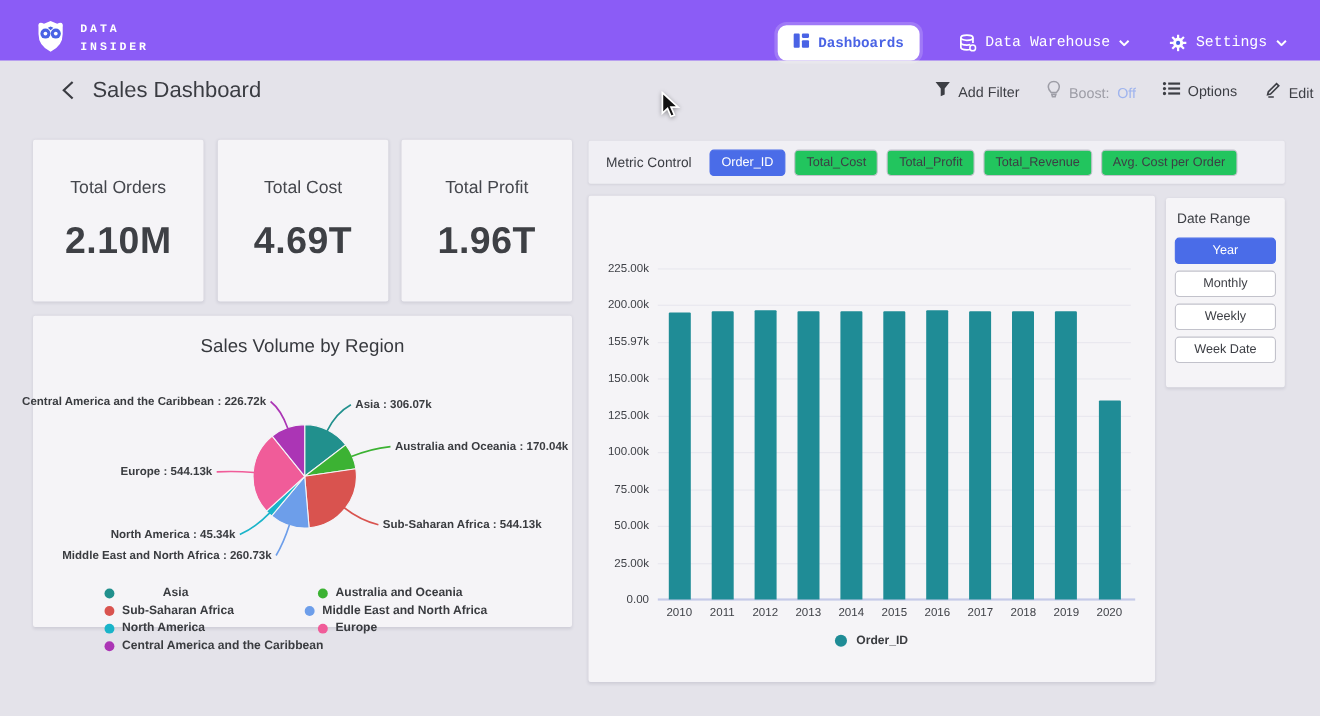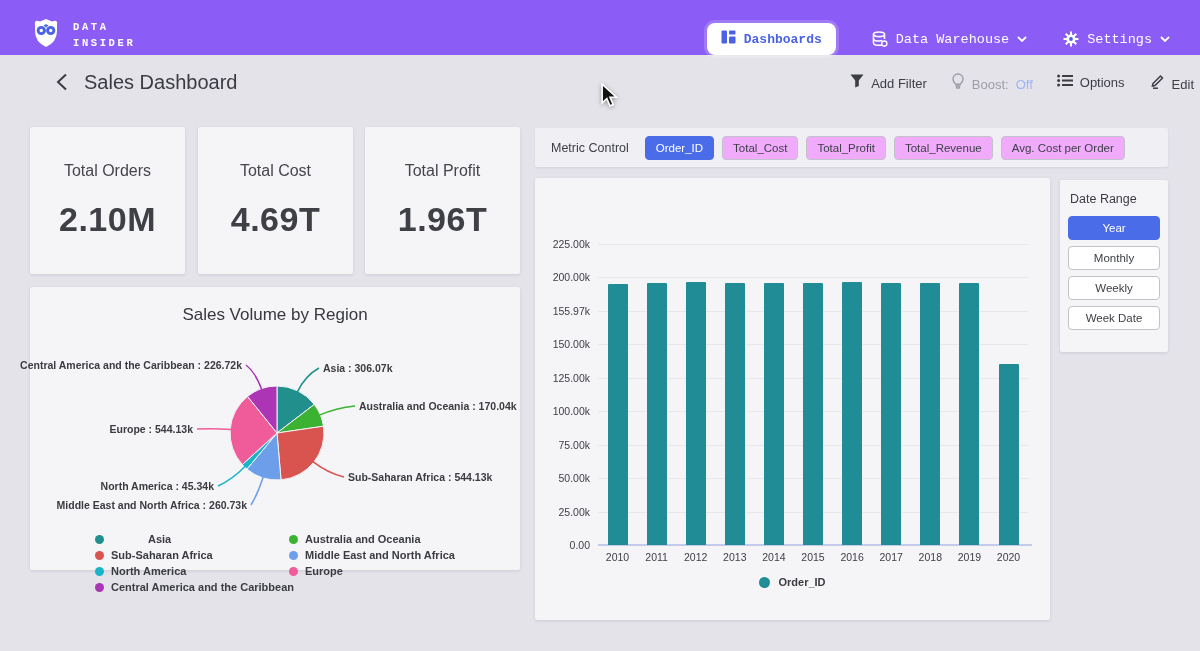--- a/index.html
+++ b/index.html
@@ -45,21 +45,21 @@
   .pie-callout { position:absolute; transform:translateY(-50%); font-size:10.5px;
     font-weight:bold; color:#3a3c40; white-space:nowrap; }
   .pie-legend-item { position:absolute; display:flex; align-items:center; gap:7px;
     font-size:11px; font-weight:bold; color:#3a3c40; white-space:nowrap; }
   .pie-legend-item .dot { width:9px; height:9px; border-radius:50%; flex:none; }
   
   .metric-bar { position:absolute; left:535px; top:128px; width:633px; height:39px;
     background:#f0eff4; border-radius:2px; display:flex; align-items:center;
     gap:8px; padding:0 16px; box-shadow:0 1px 2px rgba(40,40,70,0.08); }
   .metric-label { font-size:12.5px; color:#3c3e44; margin-right:8px; }
-  .pill-btn { font-family:inherit; font-size:11.5px; color:#3c3e44; background:#f0abfc;
+  .pill-btn { font-family:inherit; font-size:11.5px; color:#3c3e44; background:#22c55e;
     border:1px solid #c2c2cb; border-radius:4px; padding:5px 10px; cursor:pointer; }
   .pill-btn.sel { background:#4a6ce8; border-color:#4a6ce8; color:#fff; }
   
   .bar-card { left:535px; top:178px; width:515px; height:442px; }
   .bar-plot { position:absolute; left:63px; top:66px; width:430px; height:301px; }
   .gridline { position:absolute; left:0; width:430px; height:1px; background:#e8e7ee; }
   .bar-baseline { position:absolute; left:0; bottom:-1px; width:434px; height:2px; background:#c5cae8; }
   .bar { position:absolute; bottom:0; width:20px; border-radius:1px 1px 0 0; }
   .bar-yaxis { position:absolute; left:0; top:66px; width:55px; height:301px; }
   .ytick { position:absolute; right:0; transform:translateY(-50%); font-size:10.5px; color:#3f4147; }
@@ -257,21 +257,21 @@
       <span>North America</span>
     </div>
     <div class="pie-legend-item" style="left: 65px; top: 294px;">
       <span class="dot" style="background: rgb(171, 53, 181);"></span>
       <span>Central America and the Caribbean</span>
     </div>
     <div class="pie-legend-item" style="left: 259px; top: 246px;">
       <span class="dot" style="background: rgb(60, 178, 51);"></span>
       <span>Australia and Oceania</span>
     </div>
-    <div class="pie-legend-item" style="left: 259px; top: 262px;">
+    <div class="pie-legend-item" style="left: 247px; top: 262px;">
       <span class="dot" style="background: rgb(109, 158, 234);"></span>
       <span>Middle East and North Africa</span>
     </div>
     <div class="pie-legend-item" style="left: 259px; top: 278px;">
       <span class="dot" style="background: rgb(240, 92, 153);"></span>
       <span>Europe</span>
     </div>
   </div>
 
 <div class="metric-bar">

